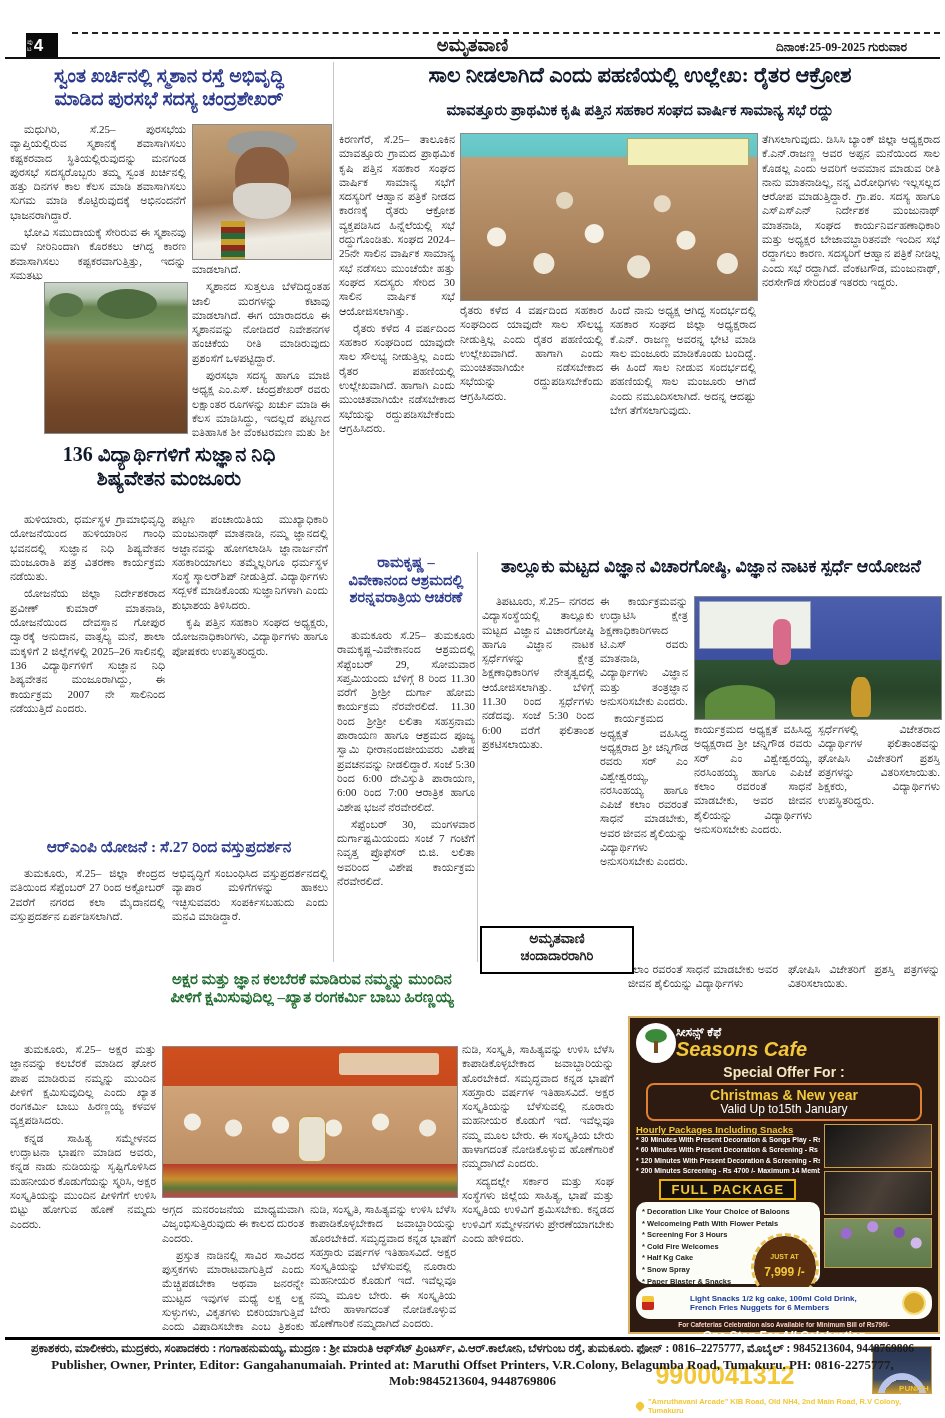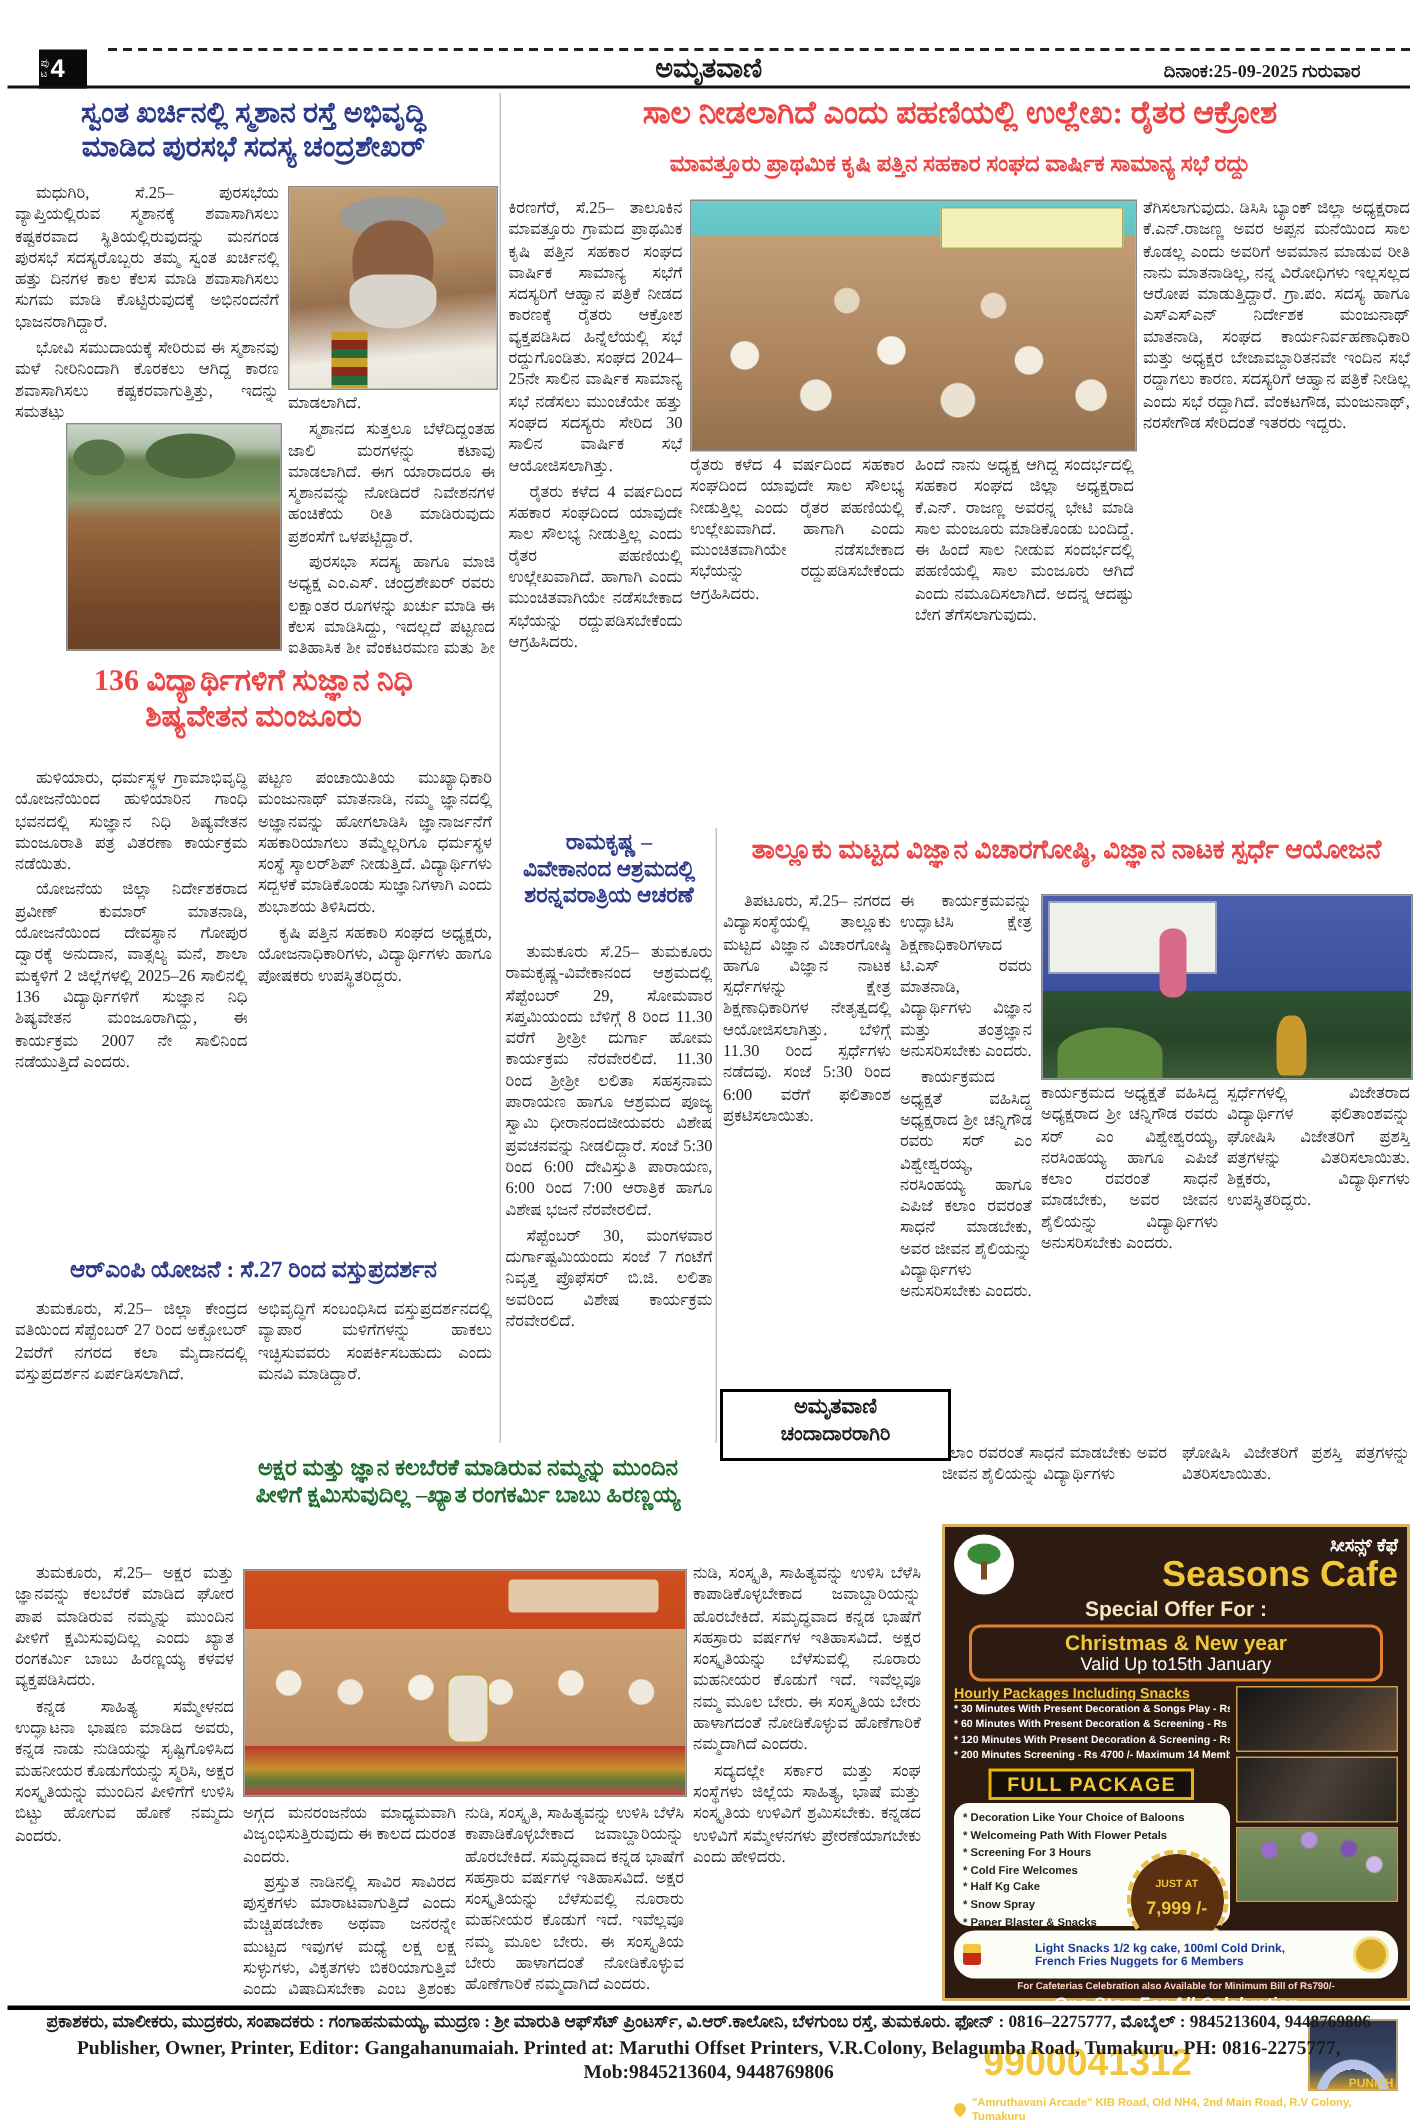--- a/index.html
+++ b/index.html
@@ -4,21 +4,21 @@
 <style>
   html,body{margin:0;padding:0;background:#ffffff;}
   #page{position:relative;width:945px;height:1418px;background:#fff;overflow:hidden;
         font-family:"Liberation Serif",serif;color:#1c1c1c;}
   .abs{position:absolute;}
   .news{font-size:11px;line-height:1.3;text-align:justify;color:#1d1d1d;overflow:hidden;}
   .news p{margin:0 0 3px 0;text-indent:14px;}
   .news p.noind{text-indent:0;}
   .hl{font-weight:bold;text-align:center;line-height:1.22;}
   .blue{color:#2b3a8c;}
-  .red{color:#ef4444;}
+  .red{color:#0f172a;}
   .green{color:#1e6b2d;}
   .photo{border:1px solid #8a8a8a;overflow:hidden;}
   .vrule{border-left:1px solid #c4c4c4;width:0;}
   .boxed{border:2px solid #000;background:#fff;text-align:center;font-weight:bold;}
   
   #ad{background:#2d1a10;border:2px solid #d8b060;font-family:"Liberation Sans",sans-serif;
       color:#fff;padding:5px 6px;box-sizing:border-box;}
   .ad-row{display:flex;align-items:center;}
   .ad-yellow{color:#f2c73a;}
   .ad-cream{color:#f5e7c0;}
@@ -209,23 +209,23 @@
     <p class="noind">ನುಡಿ, ಸಂಸ್ಕೃತಿ, ಸಾಹಿತ್ಯವನ್ನು ಉಳಿಸಿ ಬೆಳೆಸಿ ಕಾಪಾಡಿಕೊಳ್ಳಬೇಕಾದ ಜವಾಬ್ದಾರಿಯನ್ನು ಹೊರಬೇಕಿದೆ. ಸಮೃದ್ಧವಾದ ಕನ್ನಡ ಭಾಷೆಗೆ ಸಹಸ್ರಾರು ವರ್ಷಗಳ ಇತಿಹಾಸವಿದೆ. ಅಕ್ಷರ ಸಂಸ್ಕೃತಿಯನ್ನು ಬೆಳೆಸುವಲ್ಲಿ ನೂರಾರು ಮಹನೀಯರ ಕೊಡುಗೆ ಇದೆ. ಇವೆಲ್ಲವೂ ನಮ್ಮ ಮೂಲ ಬೇರು. ಈ ಸಂಸ್ಕೃತಿಯ ಬೇರು ಹಾಳಾಗದಂತೆ ನೋಡಿಕೊಳ್ಳುವ ಹೊಣೆಗಾರಿಕೆ ನಮ್ಮದಾಗಿದೆ ಎಂದರು.</p>
     <p>ಸದ್ಯದಲ್ಲೇ ಸರ್ಕಾರ ಮತ್ತು ಸಂಘ ಸಂಸ್ಥೆಗಳು ಜಿಲ್ಲೆಯ ಸಾಹಿತ್ಯ, ಭಾಷೆ ಮತ್ತು ಸಂಸ್ಕೃತಿಯ ಉಳಿವಿಗೆ ಶ್ರಮಿಸಬೇಕು. ಕನ್ನಡದ ಉಳಿವಿಗೆ ಸಮ್ಮೇಳನಗಳು ಪ್ರೇರಣೆಯಾಗಬೇಕು ಎಂದು ಹೇಳಿದರು.</p>
   </div>
 
   <div id="ad" class="abs" style="left:628px;top:1016px;width:312px;height:318px;">
     <div class="ad-row" style="height:40px;">
       <div style="width:40px;height:40px;border-radius:50%;background:#fff;position:relative;flex:none;">
         <div style="position:absolute;left:9px;top:6px;width:22px;height:14px;border-radius:50%;background:#3a8a3a;"></div>
         <div style="position:absolute;left:18px;top:18px;width:4px;height:12px;background:#7a4a22;"></div>
       </div>
-      <div style="flex:1;text-align:right;">
+      <div style="flex:1;text-align:left;">
         <div style="font-size:12px;font-weight:bold;color:#fff;line-height:1.1;">ಸೀಸನ್ಸ್ ಕೆಫೆ</div>
-        <div class="ad-yellow" style="font-size:24px;font-weight:bold;line-height:1.05;">Seasons Cafe</div>
+        <div class="ad-yellow" style="font-size:20px;font-weight:bold;font-style:italic;line-height:1.05;">Seasons Cafe</div>
       </div>
     </div>
     <div class="ad-center ad-cream" style="font-size:14px;font-weight:bold;margin-top:1px;">Special Offer For :</div>
     <div class="xmas-box ad-center">
       <div class="ad-yellow" style="font-size:14px;font-weight:bold;line-height:1.15;">Christmas &amp; New year</div>
       <div style="font-size:12px;font-weight:normal;color:#fff;line-height:1.15;">Valid Up to15th January</div>
     </div>
     <div style="display:flex;gap:4px;margin-top:2px;">
       <div style="width:62%;">
         <div class="ad-yellow" style="font-size:9.5px;font-weight:bold;text-decoration:underline;">Hourly Packages Including Snacks</div>

